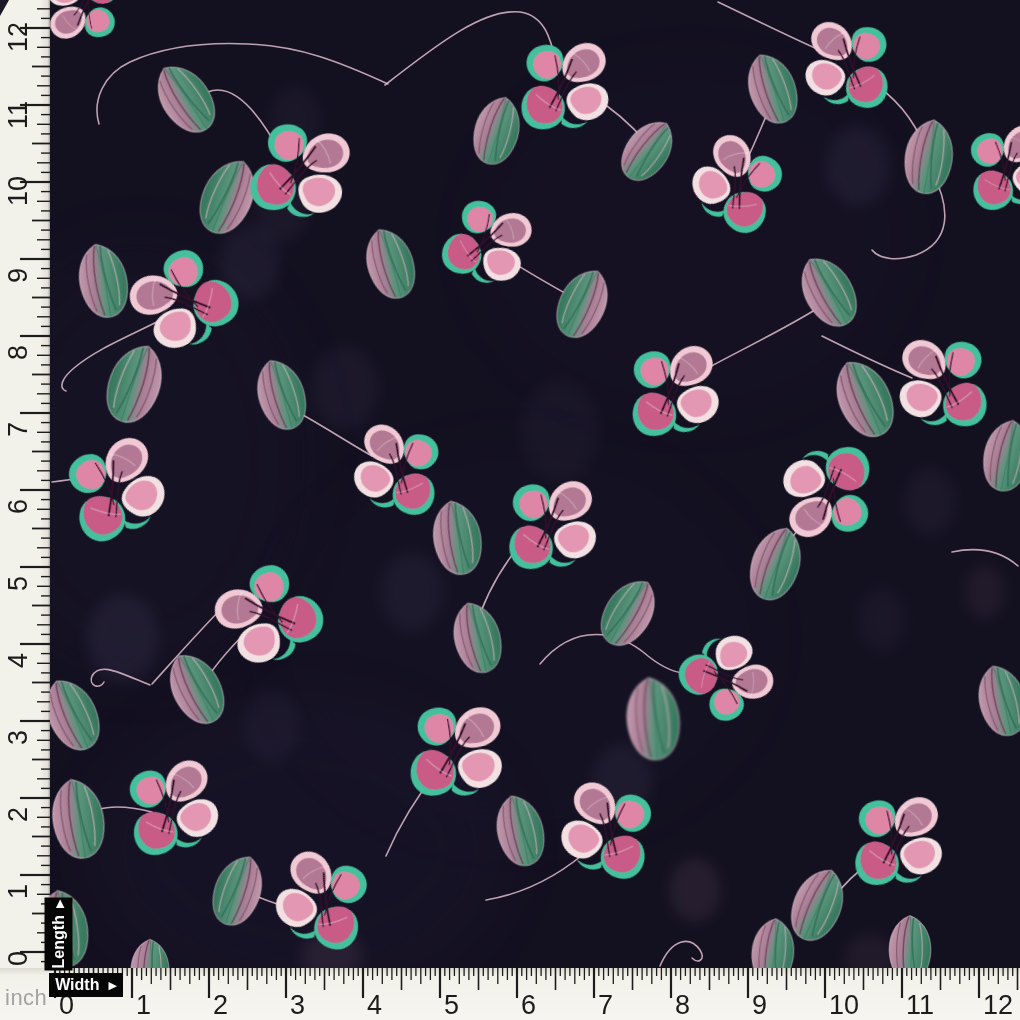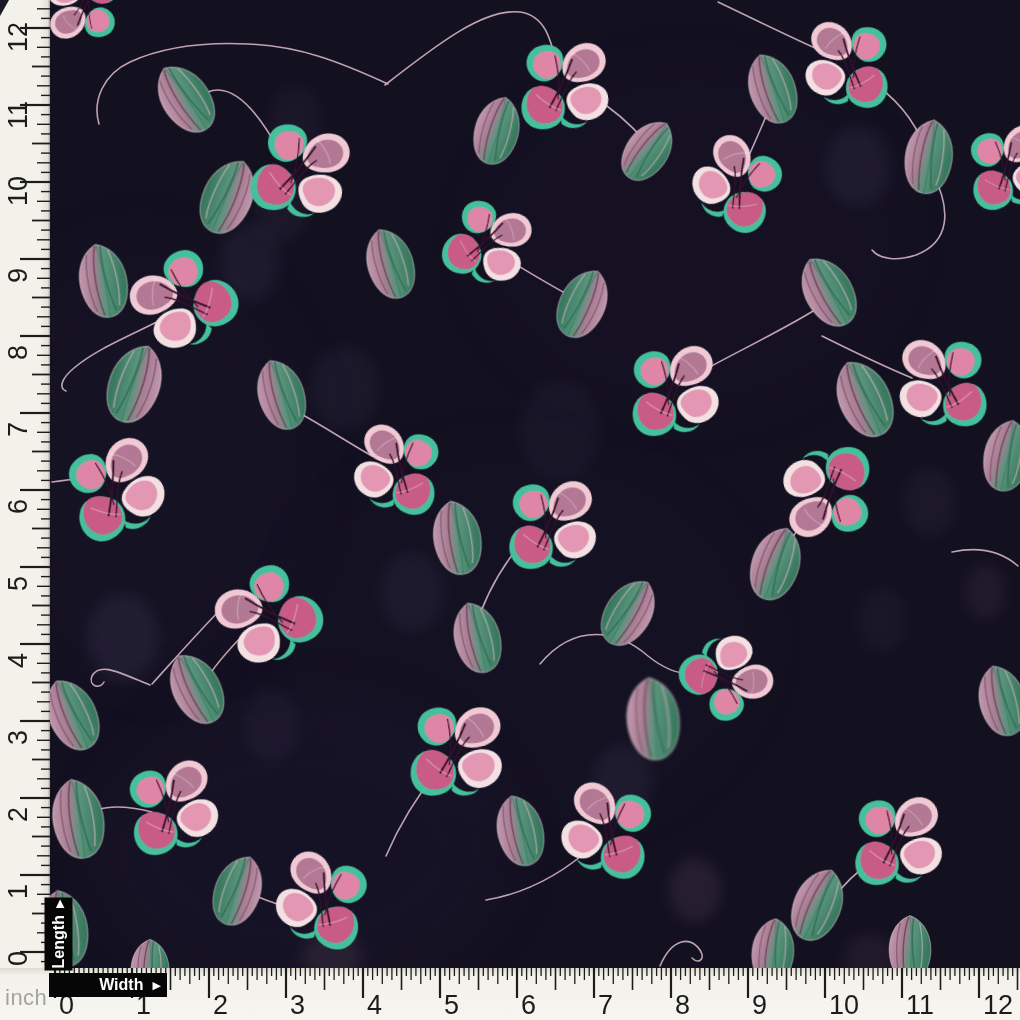--- a/index.html
+++ b/index.html
@@ -16,21 +16,21 @@
   }
   .length-tag{position:absolute;left:44px;top:897px;width:28px;height:73px;z-index:5;}
   .length-tag .rot{
     position:absolute;left:-22.5px;top:22.5px;width:73px;height:28px;
     transform:rotate(-90deg);
     background:#060606;color:#fff;display:flex;align-items:center;justify-content:center;gap:7px;
   }
   .length-tag .txt{font-size:16px;font-weight:bold;}
   .width-tag{
     position:absolute;left:49px;top:973px;width:74px;height:24px;z-index:5;
-    background:#060606;color:#fff;display:flex;align-items:center;justify-content:center;gap:9px;padding-left:44px;
+    background:#060606;color:#fff;display:flex;align-items:center;justify-content:center;gap:9px;
   }
   .width-tag .txt{font-size:16px;font-weight:bold;}
   .arrow{font-size:11px;line-height:1;}
   .corner-wedge{
     position:absolute;left:0;top:0;width:9px;height:16px;z-index:3;
     background:#1a1726;clip-path:polygon(0 0,100% 0,0 100%);
   }
   svg text{font-family:"Liberation Sans",sans-serif;}
 </style>
 </head>

